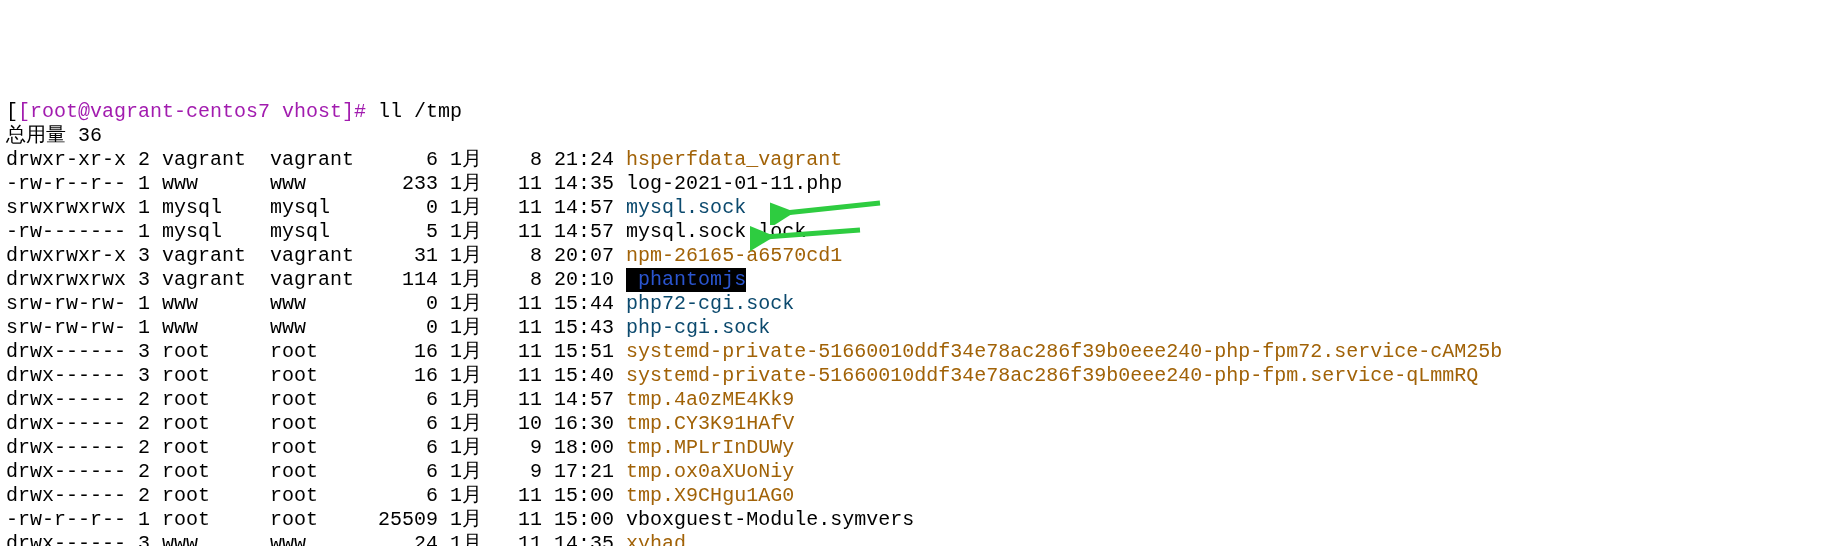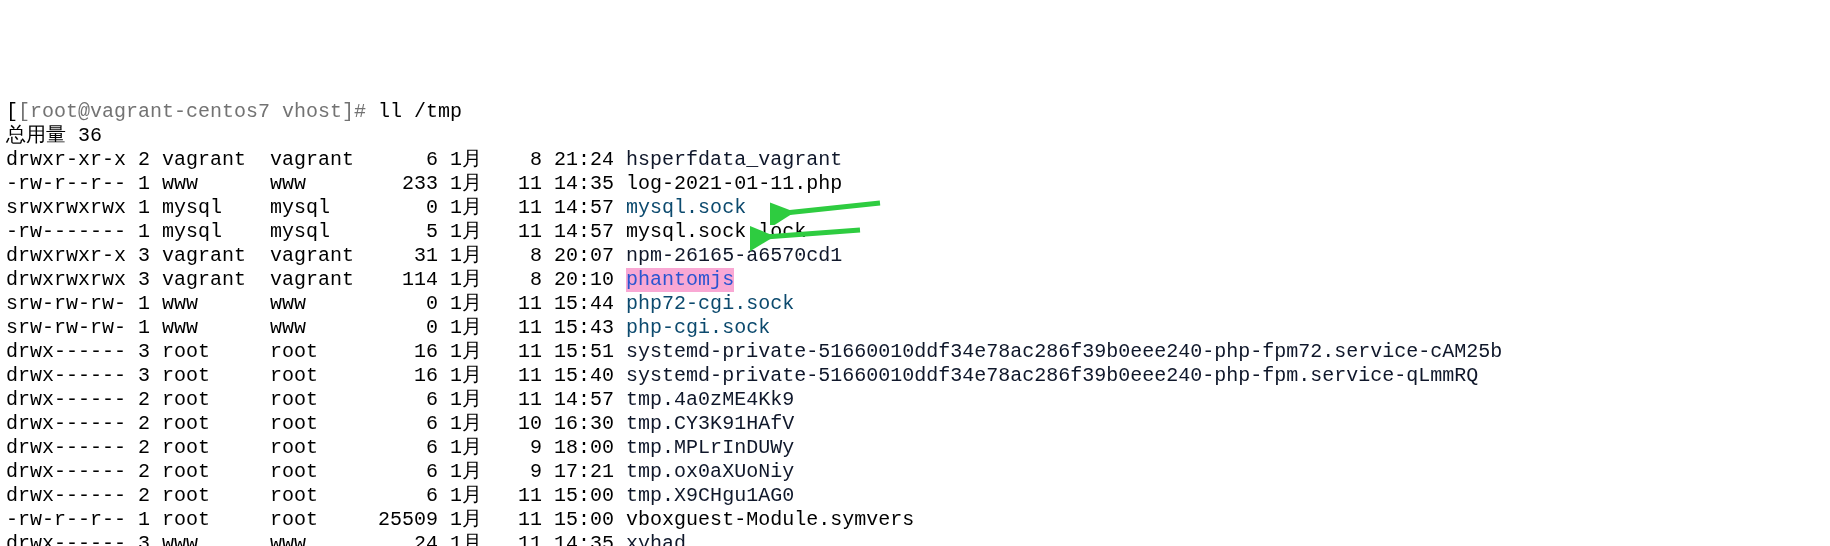--- a/index.html
+++ b/index.html
@@ -10,25 +10,25 @@
     font-size: 20px;
     line-height: 24px;
     color: #000000;
     white-space: pre;
     position: relative;
     width: 1830px;
     box-sizing: border-box;
   }
   .row { display: flex; }
   .row > span { white-space: pre; }
-  .dir-color { color: #0f172a; font-family: Liberation Mono, monospace; }
+  .dir-color { color: #a16207; font-family: Liberation Mono, monospace; }
   .sock-color { color: #0c4a6e; }
   .file-color { color: #000000; }
-  .hl-green { background: #f9a8d4; color: #2a55d0; }
-  .prompt { color: #737373; }
+  .hl-green { background: #000000; color: #2a55d0; padding-left: 12px; }
+  .prompt { color: #a21caf; }
   .arrow {
     position: absolute;
     pointer-events: none;
   }
 </style>
 </head>
 <body>
 
 
 

